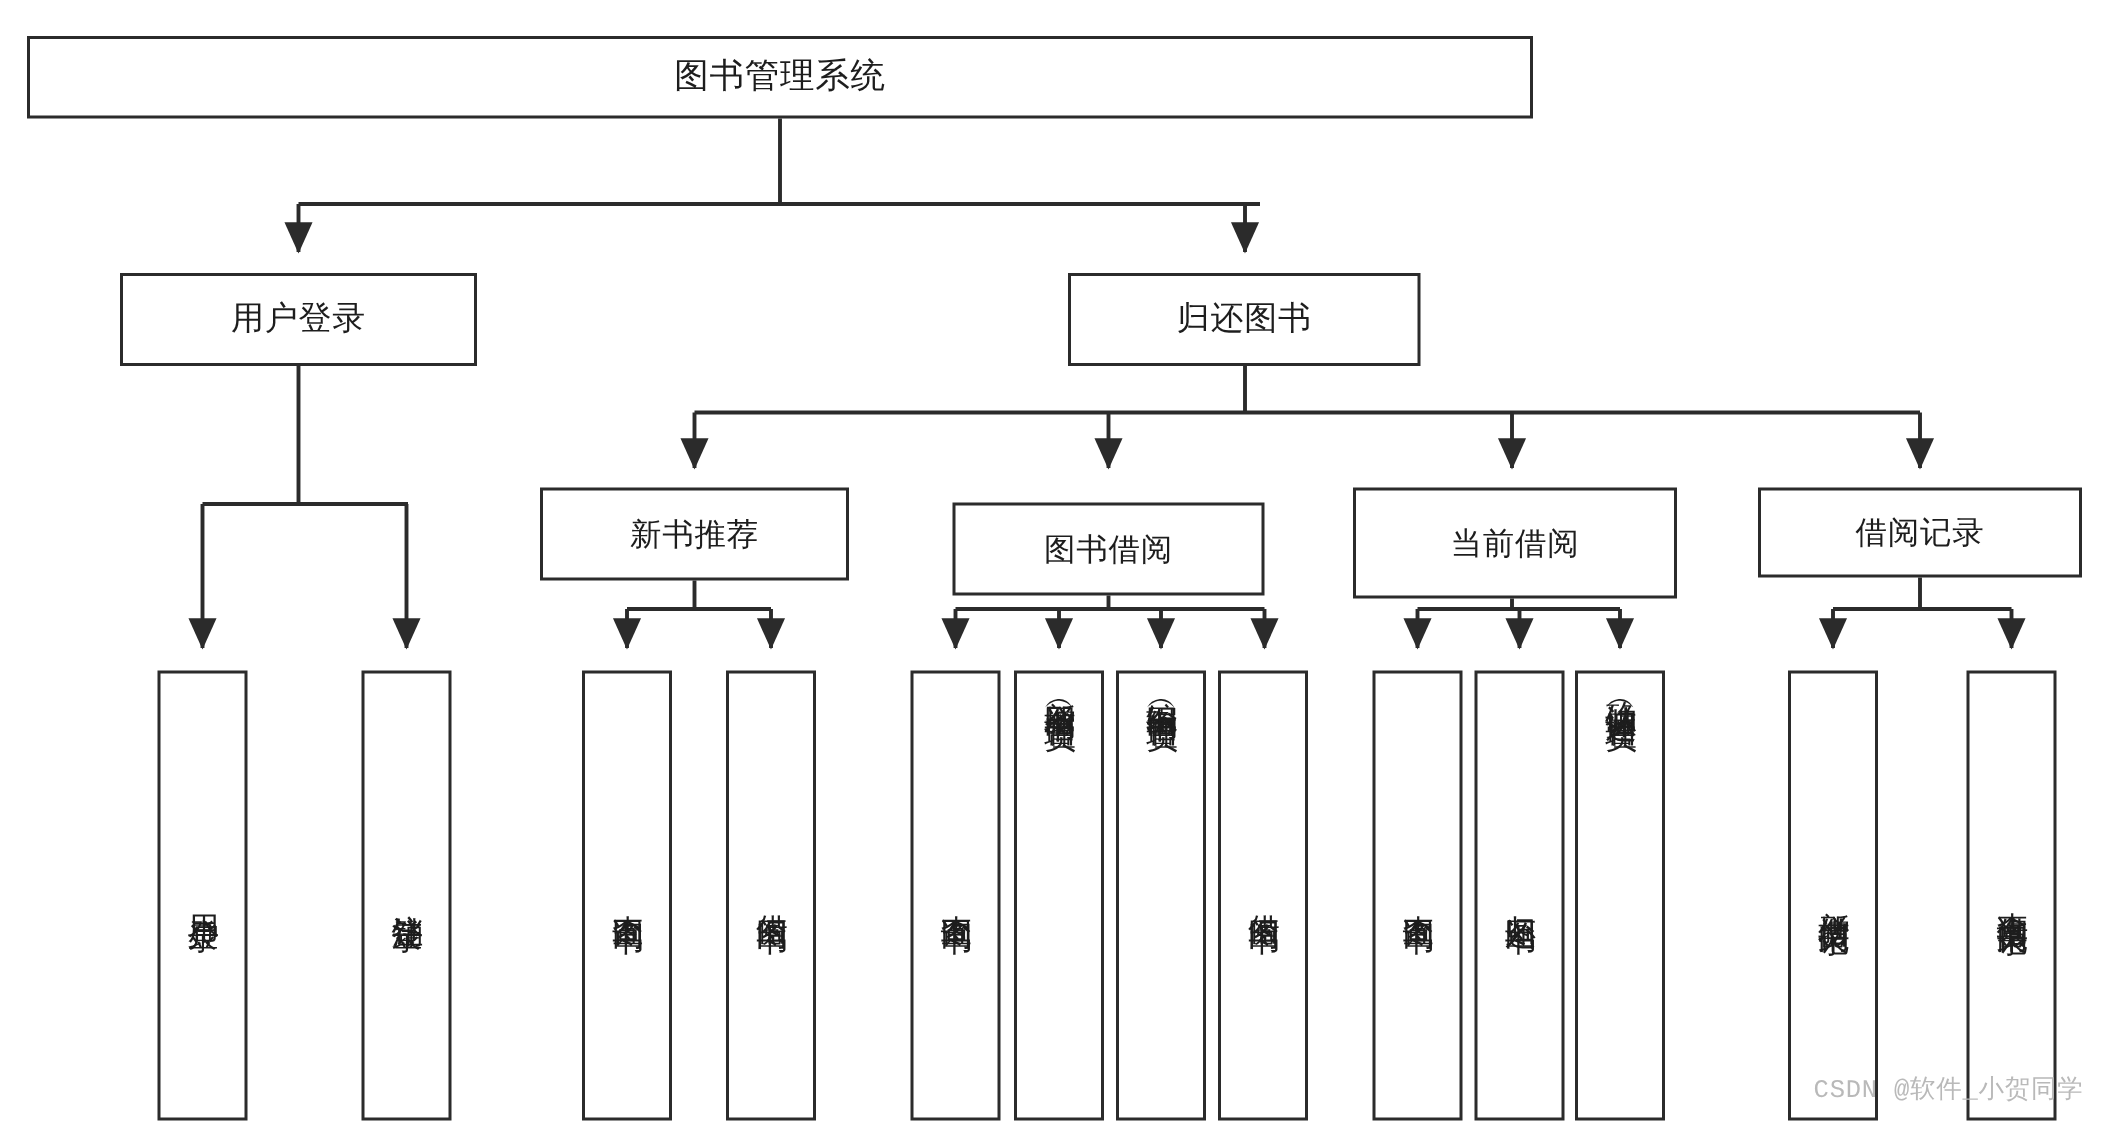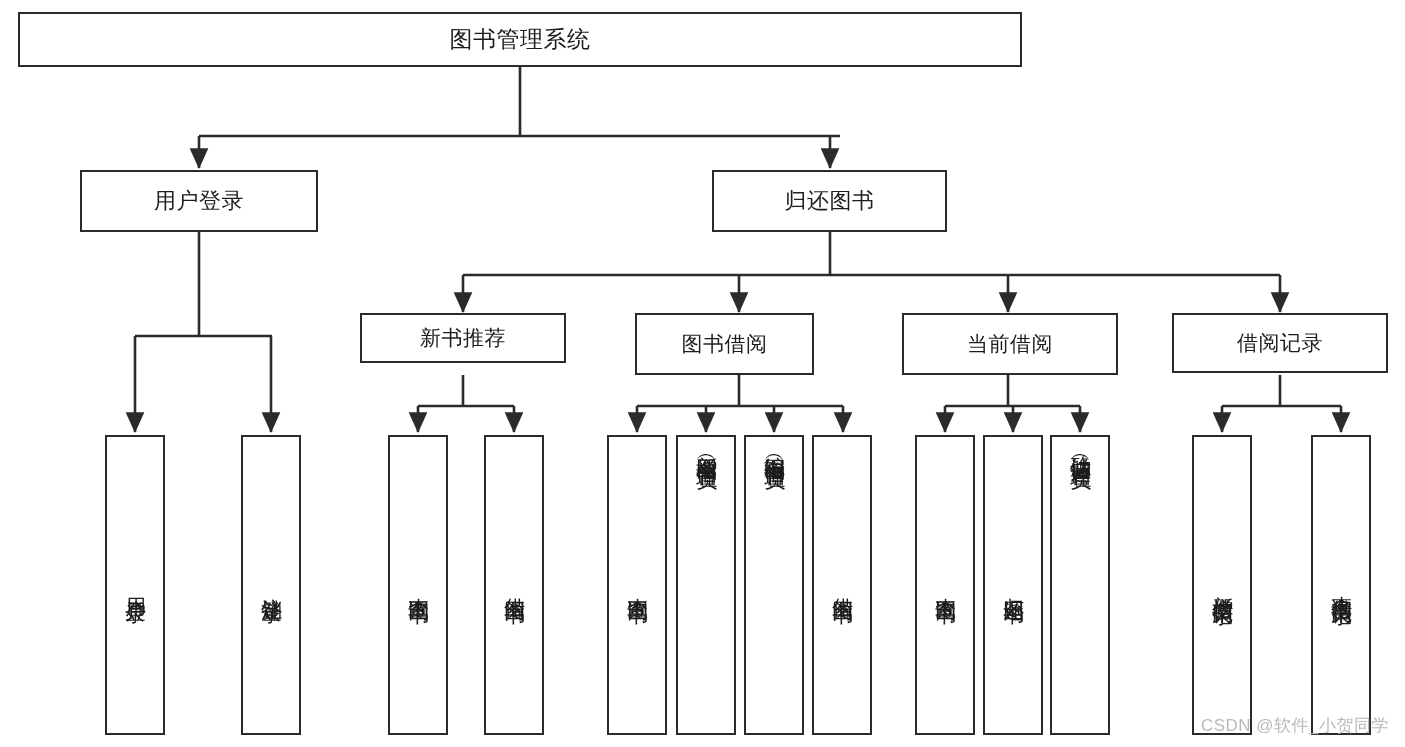--- a/index.html
+++ b/index.html
@@ -30,20 +30,21 @@
   }
   .node {
     position: absolute;
     box-sizing: border-box;
     background: #ffffff;
     border: 2.5px solid #2b2b2b;
     display: flex;
     align-items: center;
     justify-content: center;
     overflow: hidden;
+    margin-top: 12px;
   }
   .node-label {
     display: block;
     text-align: center;
     line-height: 1.16;
     letter-spacing: 0.5px;
     color: #1d1d1d;
     white-space: nowrap;
   }
   .node-root .node-label {
@@ -73,21 +74,21 @@
     padding-top: 0;
   }
   #watermark {
     position: absolute;
     right: 16px;
     bottom: 10px;
     font-size: 17px;
     color: #b9b9b9;
     letter-spacing: 0.5px;
     white-space: nowrap;
-    font-family: Liberation Sans, sans-serif;
+    font-family: Liberation Mono, monospace;
   }
 </style>
 </head>
 <body>
 
 <div id="diagram-root">
 
   <svg id="connector-layer" viewBox="0 0 1405 747" width="1405" height="747" xmlns="http://www.w3.org/2000/svg">
     <defs>
       <marker id="arrowhead" markerWidth="9" markerHeight="9" refX="7.6" refY="4" orient="auto" markerUnits="strokeWidth">
@@ -143,29 +144,29 @@
   </div>
 
   <div class="node node-level1" style="left:80px; top:170px; width:238px; height:62px;">
     <span class="node-label">用户登录</span>
   </div>
 
   <div class="node node-level1" style="left:712px; top:170px; width:235px; height:62px;">
     <span class="node-label">归还图书</span>
   </div>
 
-  <div class="node node-level2" style="left:360px; top:313px; width:206px; height:50px;">
+  <div class="node node-level2" style="left:360px; top:313px; width:206px; height:62px;">
     <span class="node-label">新书推荐</span>
   </div>
 
-  <div class="node node-level2" style="left:635px; top:313px; width:179px; height:62px;">
+  <div class="node node-level2" style="left:635px; top:323px; width:208px; height:62px;">
     <span class="node-label">图书借阅</span>
   </div>
 
-  <div class="node node-level2" style="left:902px; top:313px; width:216px; height:62px;">
+  <div class="node node-level2" style="left:902px; top:313px; width:216px; height:74px;">
     <span class="node-label">当前借阅</span>
   </div>
 
   <div class="node node-level2" style="left:1172px; top:313px; width:216px; height:60px;">
     <span class="node-label">借阅记录</span>
   </div>
 
   <div class="node node-leaf leaf-center" style="left:105px; top:435px; width:60px; height:300px;">
     <span class="node-label">用户登录</span>
   </div>

